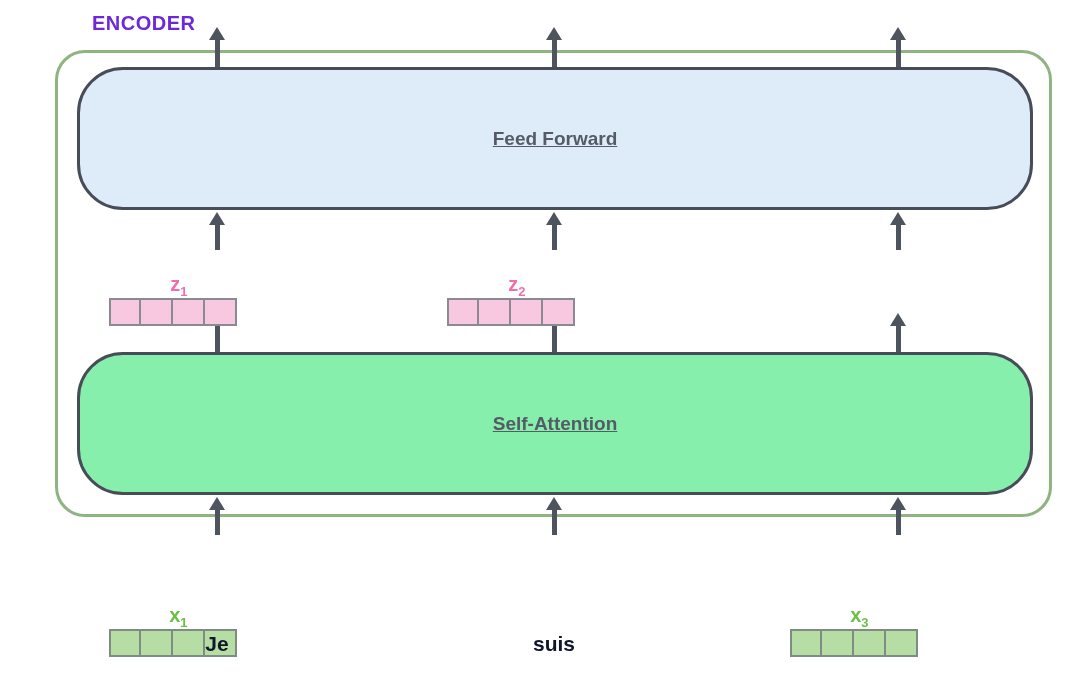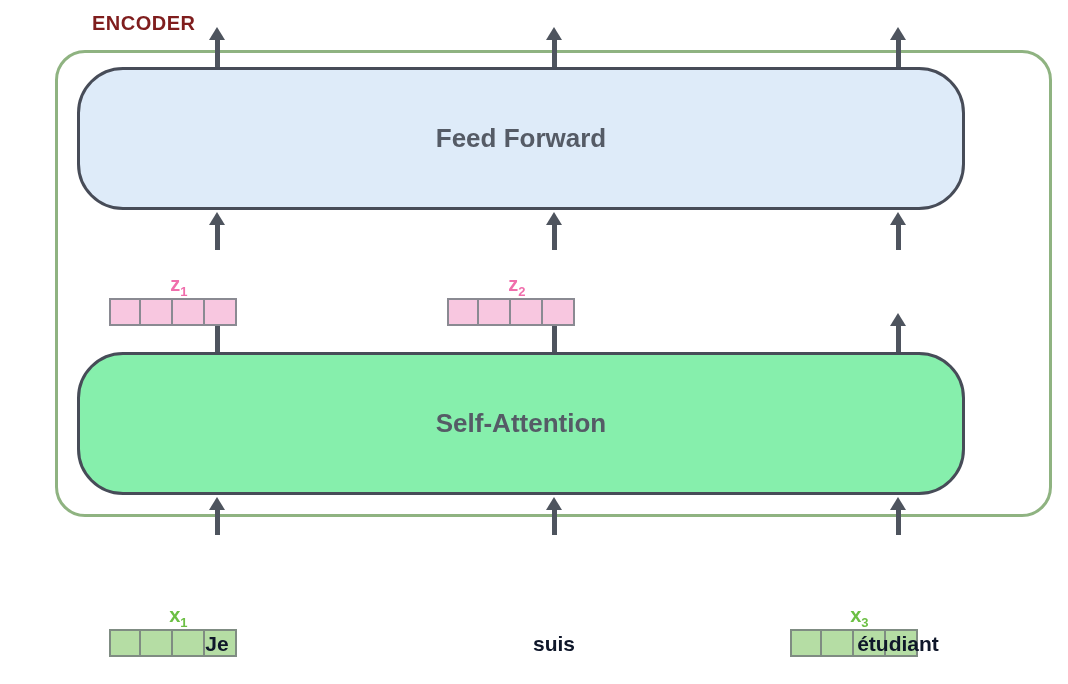--- a/index.html
+++ b/index.html
@@ -17,48 +17,49 @@
   }
 
   
   .encoder-label {
     position: absolute;
     left: 92px;
     top: 12px;
     font-size: 20px;
     font-weight: 700;
     letter-spacing: 0.5px;
-    color: #7f1d1d;
+    color: #6d28d9;
   }
   .encoder-outline {
     position: absolute;
     left: 55px;
     top: 50px;
     width: 997px;
     height: 467px;
     box-sizing: border-box;
     border: 3px solid #8FB381;
     border-radius: 30px;
   }
 
   
   .block {
     position: absolute;
     left: 77px;
-    width: 888px;
+    width: 956px;
     height: 143px;
     box-sizing: border-box;
     border: 3px solid #474C58;
     border-radius: 46px;
     display: flex;
     align-items: center;
     justify-content: center;
-    font-size: 26px;
+    font-size: 19px;
     font-weight: 600;
     color: #555B66;
+    text-decoration: underline;
   }
   .feed-forward { top: 67px;  background: #DEEBF9; }
   .self-attention { top: 352px; background: #86efac; }
 
   
   .arrow {
     position: absolute;
     width: 16px;
     display: flex;
     flex-direction: column;
@@ -227,15 +228,14 @@
     <span class="vector green">
         <span class="cell"></span>
         <span class="cell"></span>
         <span class="cell"></span>
         <span class="cell"></span>
       </span>
   </div>
 
   <div class="word" style="left:137px;">Je</div>
   <div class="word" style="left:474px;">suis</div>
-  <div class="word" style="left:818px;">étudiant</div>
 
 </div>
 
 </body></html>

